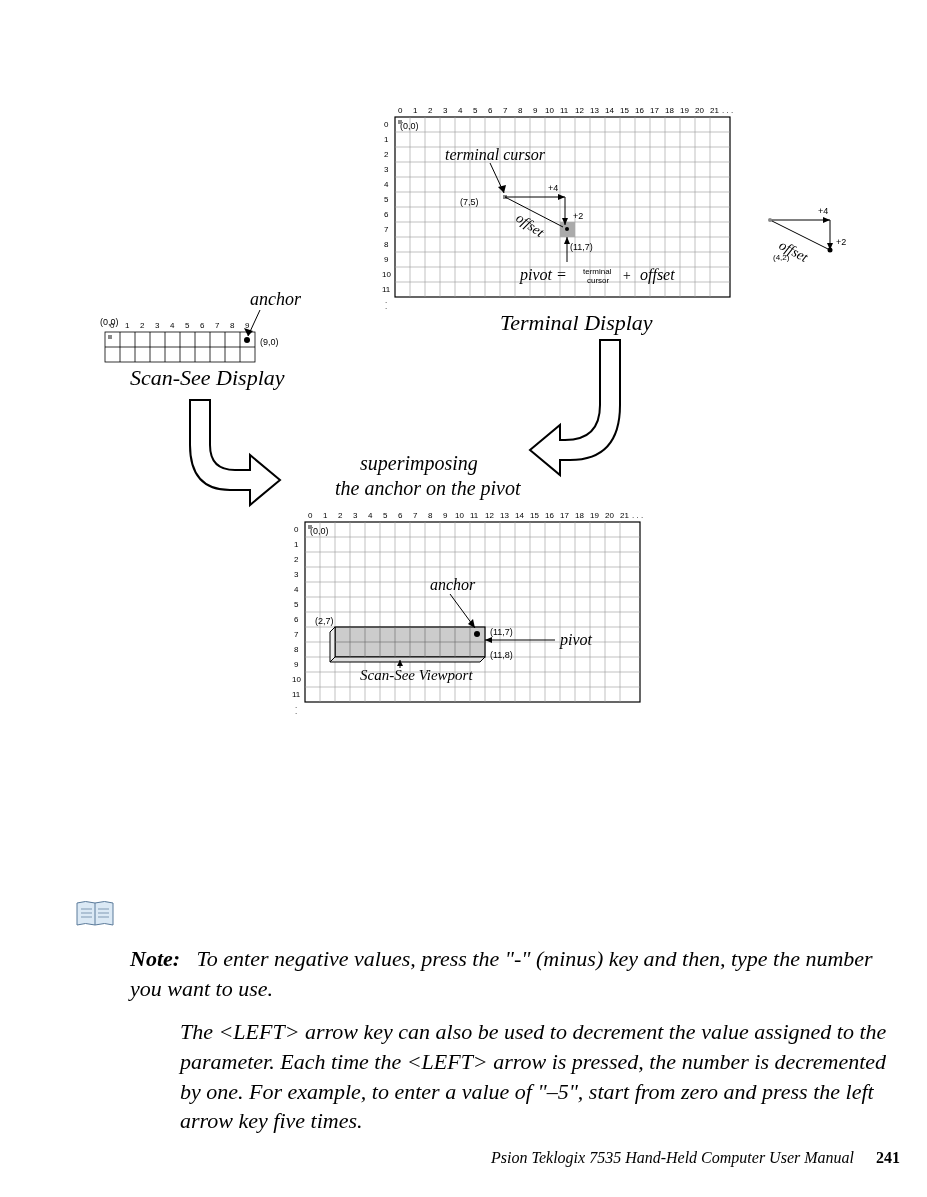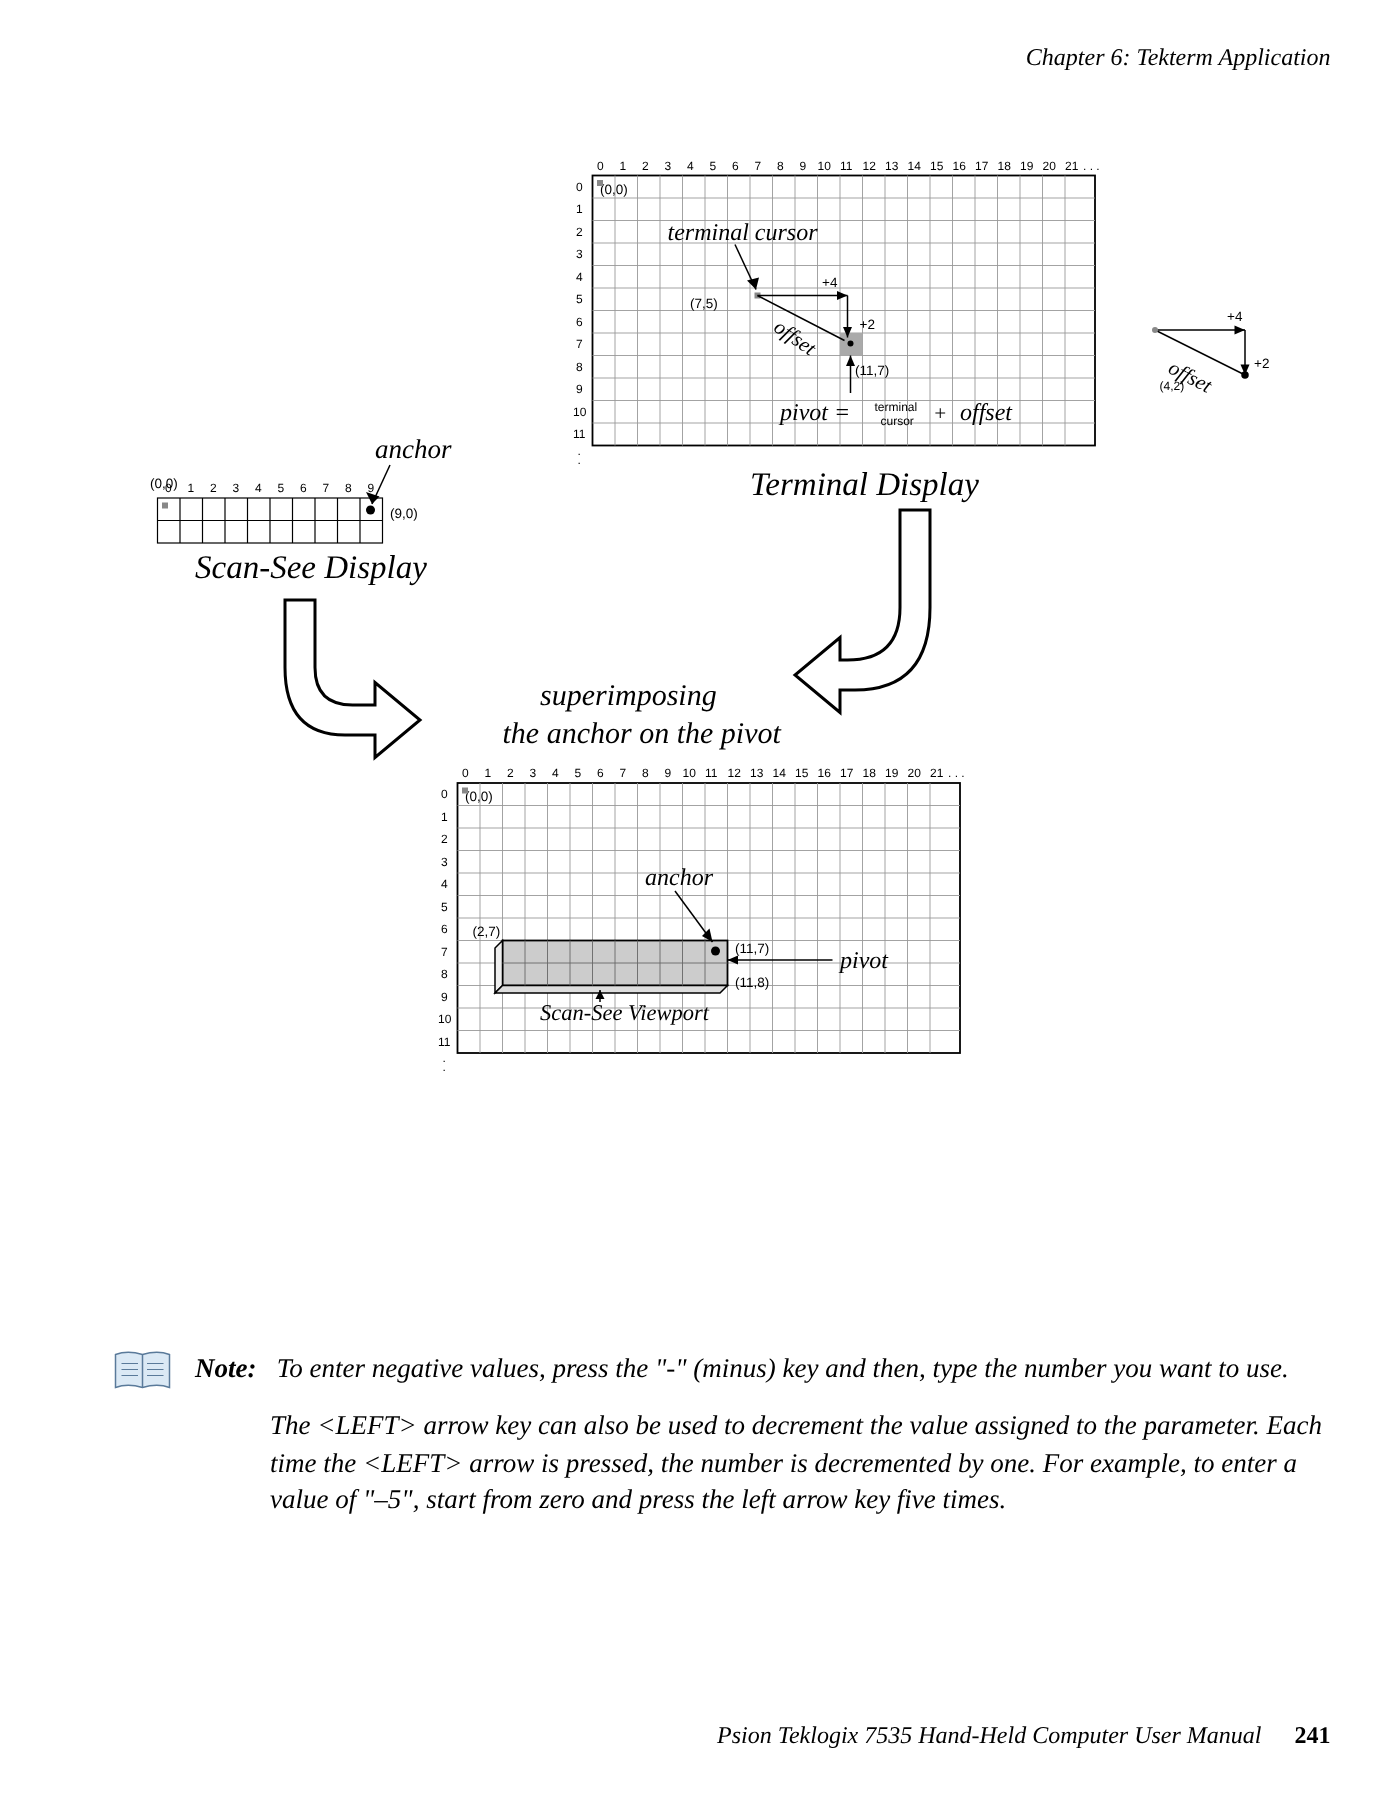--- a/index.html
+++ b/index.html
@@ -46,51 +46,51 @@
   .note-icon {
     position: absolute;
     top: 0;
     left: 0;
     width: 40px;
     height: 30px;
   }
   .note-text {
     margin-left: 55px;
     font-style: italic;
-    font-size: 18px;
+    font-size: 22px;
     line-height: 1.35;
+    margin-top: 44px;
   }
   .note-text p {
     margin: 0 0 14px 50px;
   }
   .note-label {
     font-weight: bold;
     font-style: italic;
   }
   .footer {
     position: absolute;
     bottom: 30px;
-    right: 40px;
+    right: 27px;
     font-style: italic;
     font-size: 16px;
   }
   .footer .pn {
     font-weight: bold;
     font-style: normal;
     margin-left: 18px;
   }
   .svg-label { font-family: "Times New Roman", serif; font-style: italic;}
   .svg-small { font-family: Arial, sans-serif; font-size:9px; }
   .svg-tiny  { font-family: Arial, sans-serif; font-size:8px; }
 </style>
 </head>
 <body>
 
 <div class="header">
-  <div class="chap">Chapter 6: Tekterm Application</div>
 </div>
 
 <div class="diagram-area">
   <svg width="795" height="770" viewBox="0 0 795 770">
 
     <g transform="translate(0,230)">
       <text x="0" y="-5" class="svg-small">(0,0)</text>
 
       <g class="svg-tiny">
         <text x="10" y="-2">0</text>

